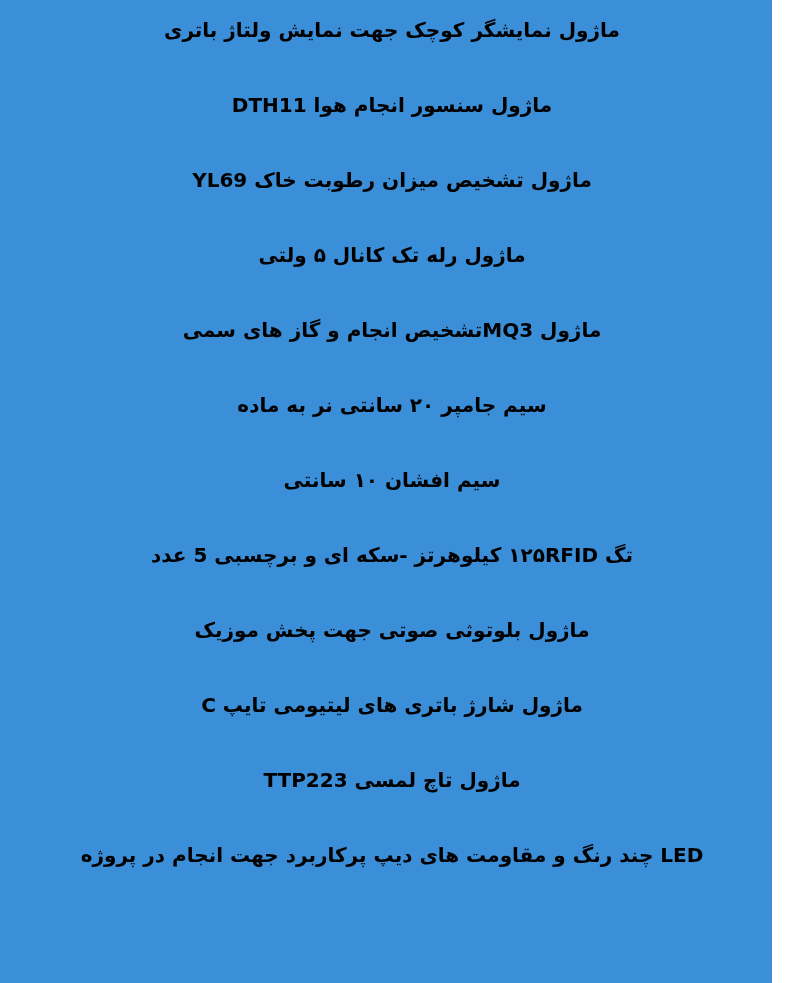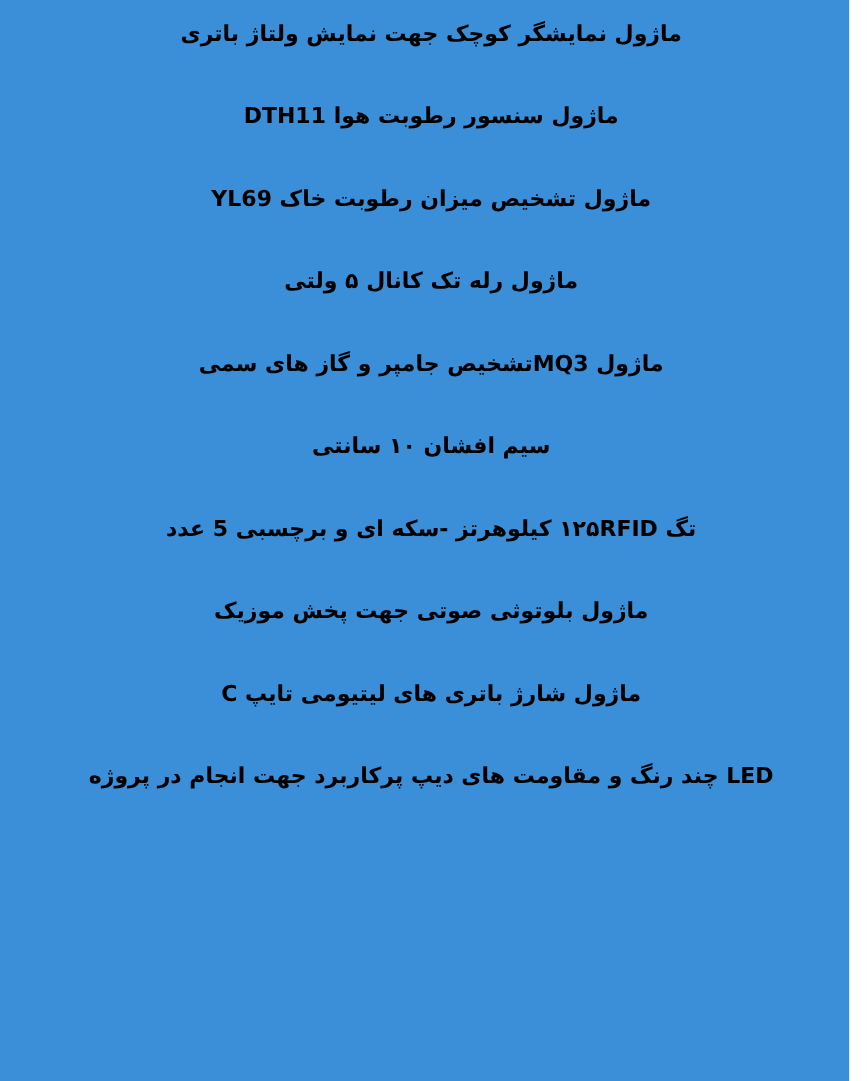--- a/index.html
+++ b/index.html
@@ -66,25 +66,27 @@
     text-align: center;
   }
 </style>
 </head>
 <body>
 
 <div id="page">
   <div id="panel">
     <ul class="list">
       <li class="item">ماژول نمایشگر کوچک جهت نمایش ولتاژ باتری</li>
-      <li class="item">ماژول سنسور رطوبت هوا  DTH11</li>
+      <li class="item">ماژول سنسور انجام هوا  DTH11</li>
       <li class="item">ماژول تشخیص میزان رطوبت خاک YL69</li>
       <li class="item">ماژول رله تک کانال ۵ ولتی</li>
-      <li class="item">ماژول  MQ3تشخیص جامپر و گاز های سمی</li>
+      <li class="item">ماژول  MQ3تشخیص انجام و گاز های سمی</li>
+      <li class="item">سیم جامپر ۲۰ سانتی نر به ماده</li>
       <li class="item">سیم افشان ۱۰ سانتی</li>
       <li class="item">تگ ۱۲۵RFID کیلوهرتز -سکه ای و برچسبی 5 عدد</li>
       <li class="item">ماژول بلوتوثی صوتی جهت پخش موزیک</li>
       <li class="item">ماژول شارژ باتری های لیتیومی تایپ C</li>
+      <li class="item">ماژول تاچ لمسی TTP223</li>
       <li class="item">LED چند رنگ و مقاومت های دیپ پرکاربرد جهت انجام در پروژه</li>
     </ul>
   </div>
   <div id="right-margin"></div>
 </div>
 
 </body></html>

